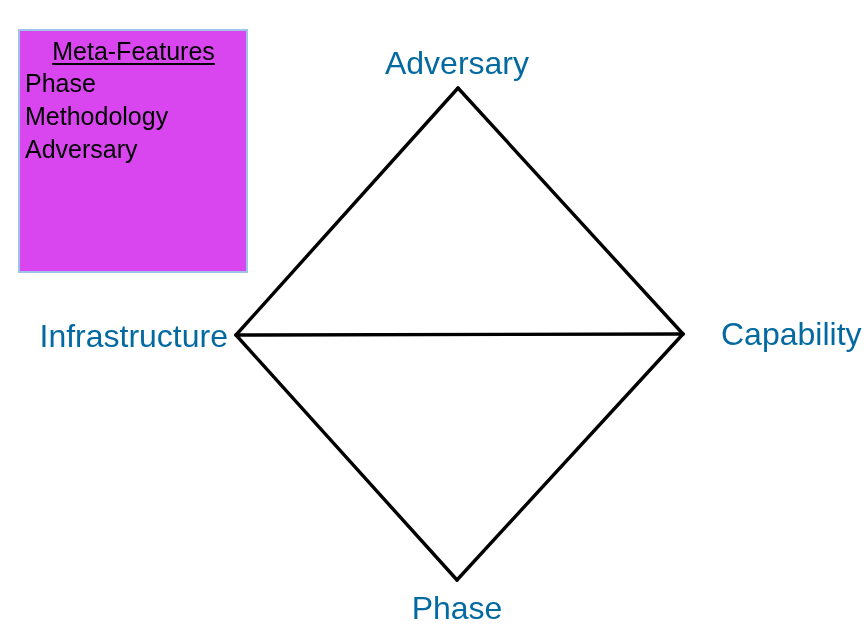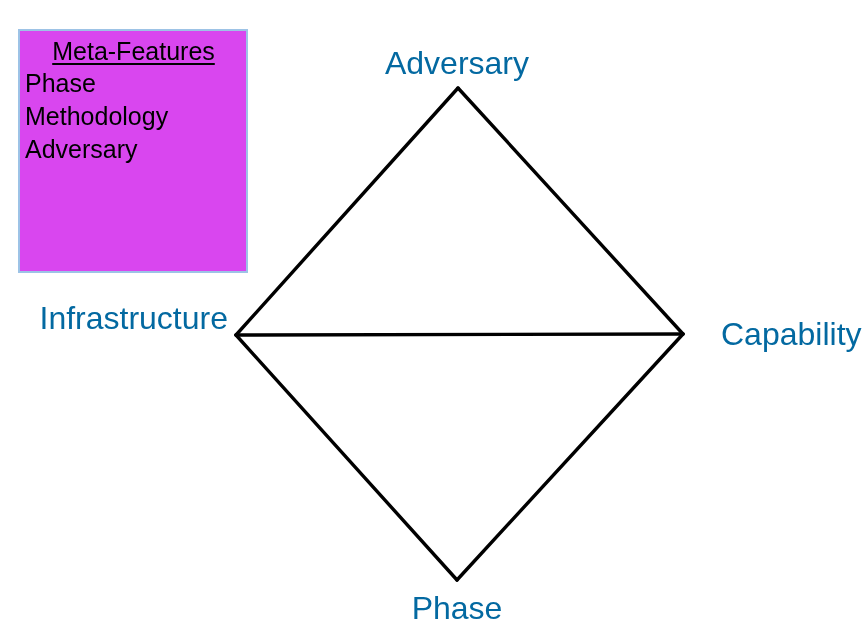--- a/index.html
+++ b/index.html
@@ -72,21 +72,21 @@
   <svg class="diamond-svg" viewBox="0 0 864 644" xmlns="http://www.w3.org/2000/svg">
     <line x1="458" y1="88" x2="236" y2="335"></line>
     <line x1="458" y1="88" x2="683" y2="334"></line>
     <line x1="236" y1="335" x2="457" y2="580"></line>
     <line x1="683" y1="334" x2="457" y2="580"></line>
     <line x1="236" y1="335" x2="683" y2="334"></line>
   </svg>
 
   <div class="vertex-label centered" style="left:457px; top:44px;">Adversary</div>
 
-  <div class="vertex-label" style="right:636px; top:299px;">Infrastructure</div>
+  <div class="vertex-label" style="right:636px; top:317px;">Infrastructure</div>
 
   <div class="vertex-label" style="left:721px; top:315px;">Capability</div>
 
   <div class="vertex-label centered" style="left:457px; top:589px;">Phase</div>
 
   <div class="meta-box">
     <div class="meta-title">Meta-Features</div>
     <div class="meta-item">Phase</div>
     <div class="meta-item">Methodology</div>
     <div class="meta-item">Adversary</div>

